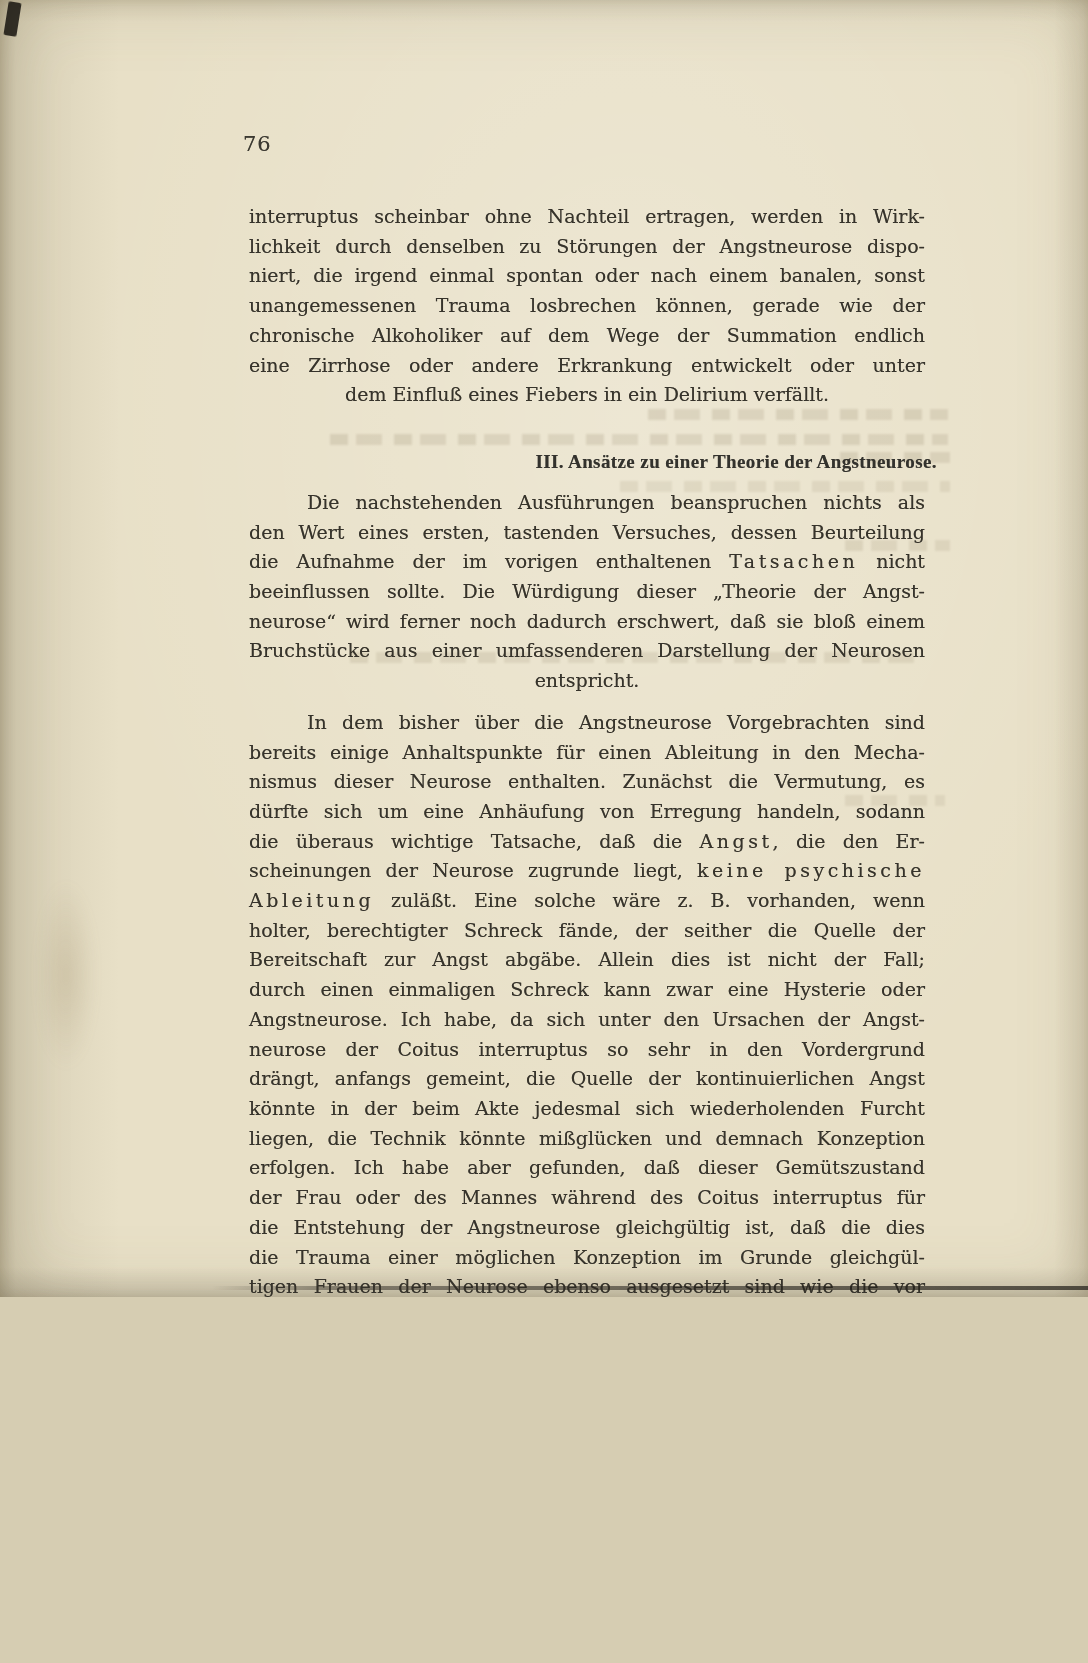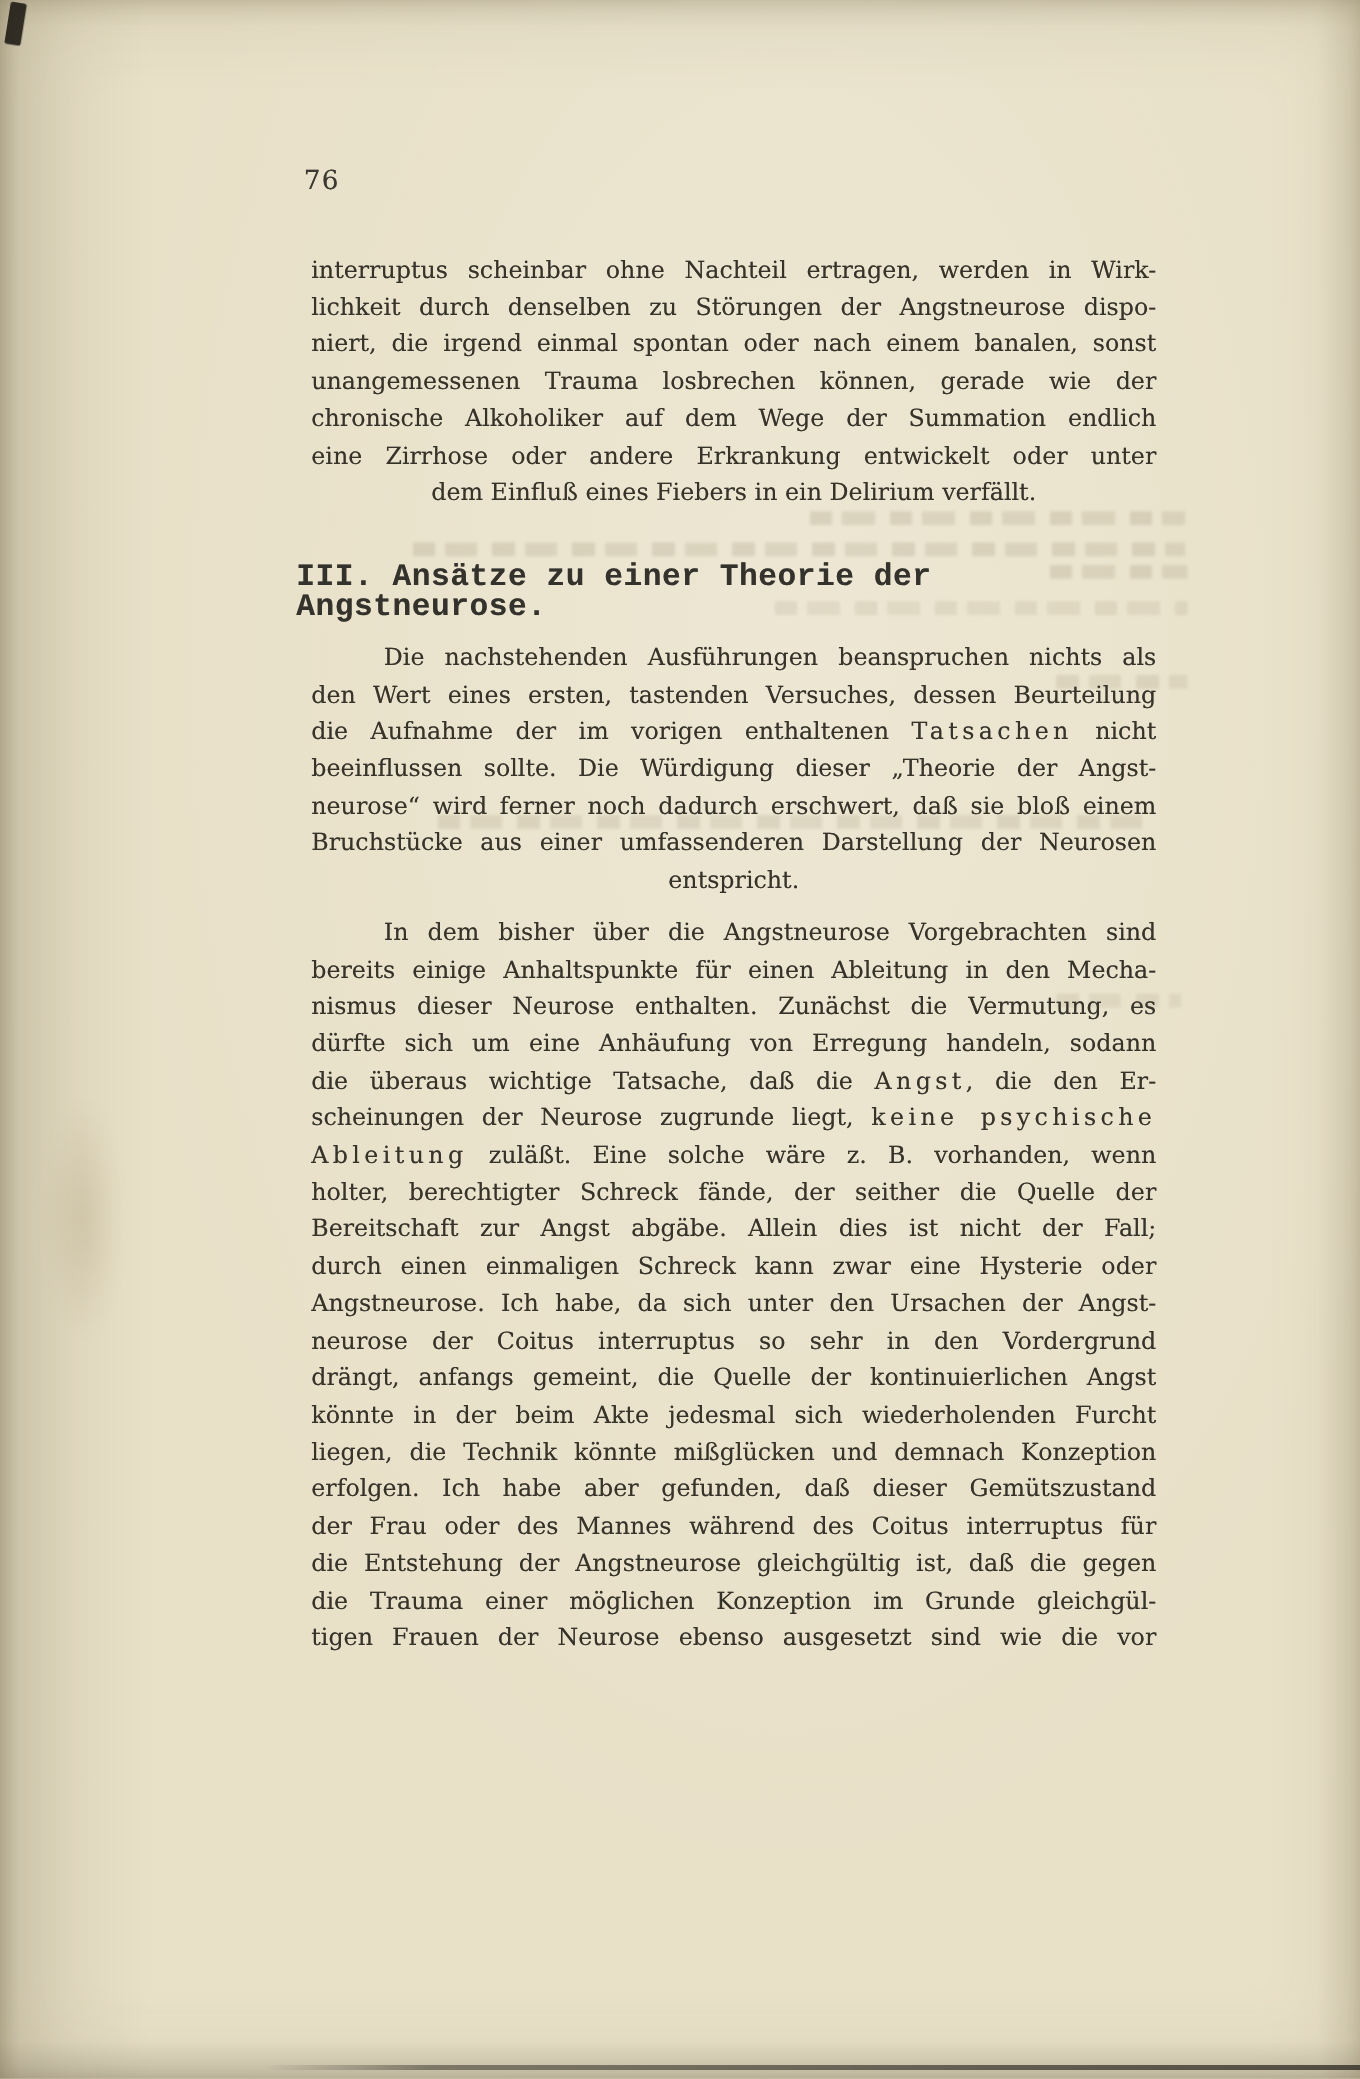--- a/index.html
+++ b/index.html
@@ -6,21 +6,21 @@
     --paper:#e8e0c7;
     --ink:#36332b;
   }
   html,body{margin:0;padding:0;}
   body{
     width:1088px;height:1663px;overflow:hidden;
     background:#d6cdb2;
     font-family:"DejaVu Serif", serif;
   }
   .scan{
-    position:relative;width:1088px;height:1663px;overflow:hidden;
+    position:relative;width:1088px;height:1297px;overflow:hidden;
     background:
       radial-gradient(ellipse at 58% 32%, rgba(255,255,255,0.22), rgba(255,255,255,0) 62%),
       linear-gradient(to right, rgba(95,85,58,0.30) 0px, rgba(95,85,58,0.14) 16px, rgba(95,85,58,0.07) 55px, rgba(95,85,58,0) 120px),
       linear-gradient(to left, rgba(95,85,58,0.14) 0px, rgba(95,85,58,0) 34px),
       linear-gradient(to bottom, rgba(95,85,58,0.12) 0px, rgba(95,85,58,0) 22px),
       linear-gradient(to top, rgba(60,55,45,0.18) 0px, rgba(60,55,45,0) 30px),
       var(--paper);
     box-shadow: inset 0 0 70px rgba(120,105,70,0.22), inset 0 0 10px rgba(120,105,70,0.18);
   }
   .page-number{
@@ -34,23 +34,23 @@
     color:var(--ink);font-size:19px;line-height:29.7px;
     text-shadow:0 0 0.5px rgba(58,55,46,0.55);
     z-index:2;
   }
   .paragraph{margin:12px;}
   .line{white-space:normal;text-align:center;}
   .line.just{text-align:justify;text-align-last:justify;}
   .line.indent{text-indent:58px;}
   .gesperrt{letter-spacing:3.5px;}
   .heading{
-    font-family:Liberation Mono, monospace;
-    font-weight:700;font-size:25px;line-height:24px;
-    text-align:left;color:#33322d;letter-spacing:0.4px;
+    font-family:Liberation Serif, serif;
+    font-weight:700;font-size:19px;line-height:24px;
+    text-align:right;color:#33322d;letter-spacing:0.4px;
     margin:40px 0 14px 0;
     text-shadow:0 0 0.5px rgba(51,50,45,0.5);
   }
   
   .corner-mark{
     position:absolute;left:6px;top:2px;width:13px;height:34px;
     background:#17140f;transform:rotate(9deg);border-radius:2px;
     opacity:0.85;filter:blur(0.5px);z-index:4;
   }
   .bottom-line{
@@ -127,19 +127,19 @@
         <div class="line just"><span class="seg">holter, berechtigter Schreck fände, der seither die Quelle der</span></div>
         <div class="line just"><span class="seg">Bereitschaft zur Angst abgäbe.  Allein dies ist nicht der Fall;</span></div>
         <div class="line just"><span class="seg">durch einen einmaligen Schreck kann zwar eine Hysterie oder</span></div>
         <div class="line just"><span class="seg">Angstneurose. Ich habe, da sich unter den Ursachen der Angst-</span></div>
         <div class="line just"><span class="seg">neurose der Coitus interruptus so sehr in den Vordergrund</span></div>
         <div class="line just"><span class="seg">drängt, anfangs gemeint, die Quelle der kontinuierlichen Angst</span></div>
         <div class="line just"><span class="seg">könnte in der beim Akte jedesmal sich wiederholenden Furcht</span></div>
         <div class="line just"><span class="seg">liegen, die Technik könnte mißglücken und demnach Konzeption</span></div>
         <div class="line just"><span class="seg">erfolgen.  Ich habe aber gefunden, daß dieser Gemütszustand</span></div>
         <div class="line just"><span class="seg">der Frau oder des Mannes während des Coitus interruptus für</span></div>
-        <div class="line just"><span class="seg">die Entstehung der Angstneurose gleichgültig ist, daß die gegen</span></div>
+        <div class="line just"><span class="seg">die Entstehung der Angstneurose gleichgültig ist, daß die dies</span></div>
         <div class="line just"><span class="seg">die Trauma einer möglichen Konzeption im Grunde gleichgül-</span></div>
         <div class="line just"><span class="seg">tigen Frauen der Neurose ebenso ausgesetzt sind wie die vor</span></div>
       </div>
     </div>
 
 </div>
 
 </body></html>

